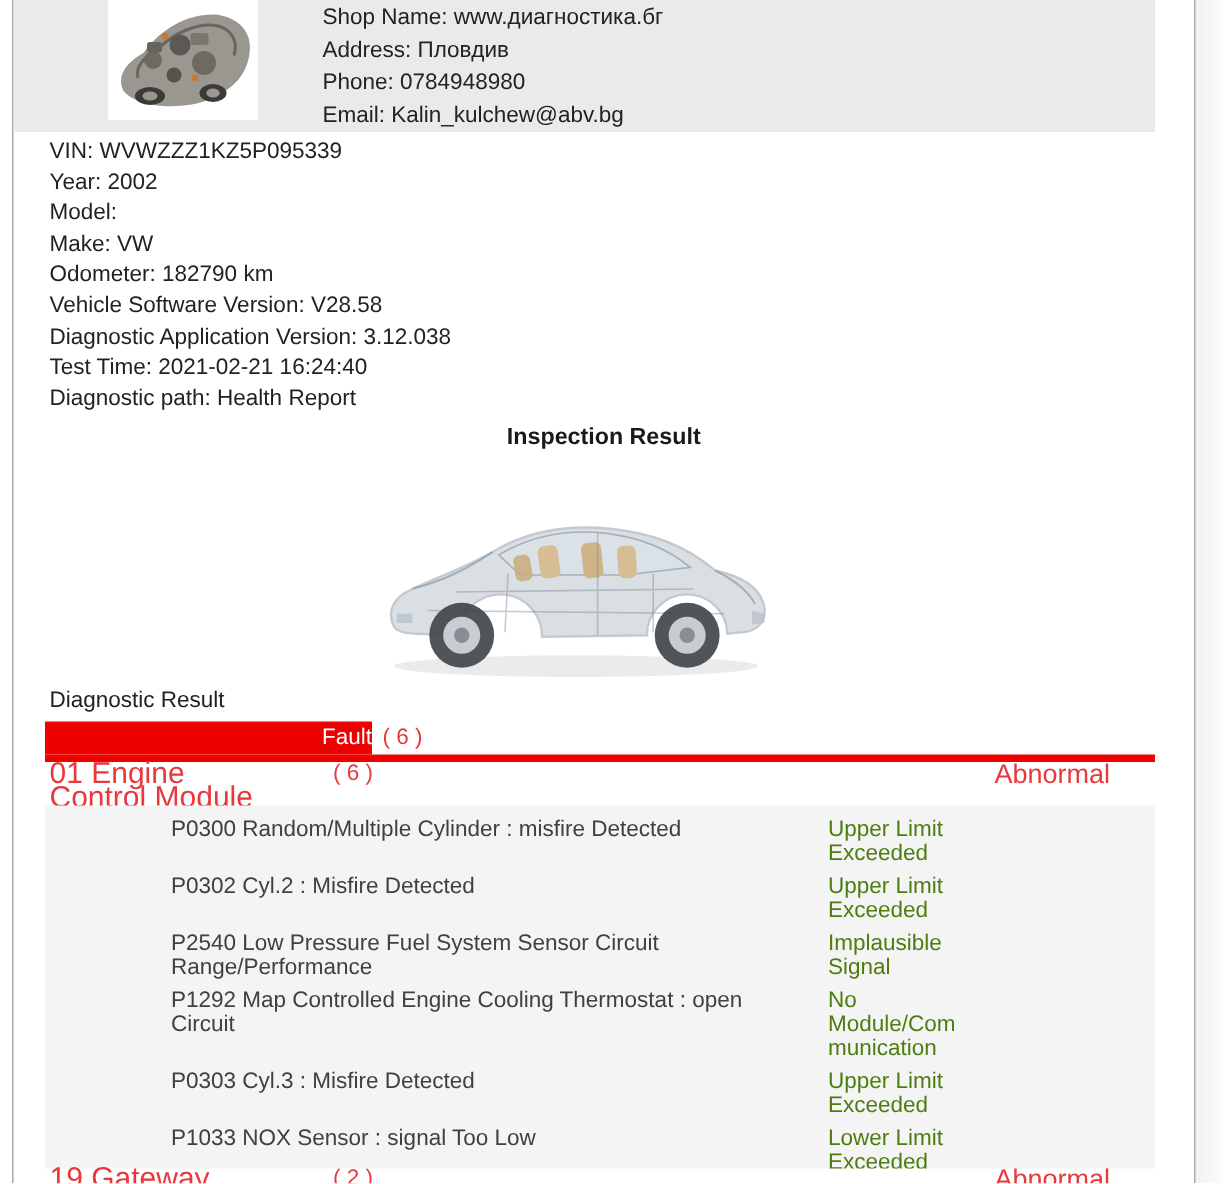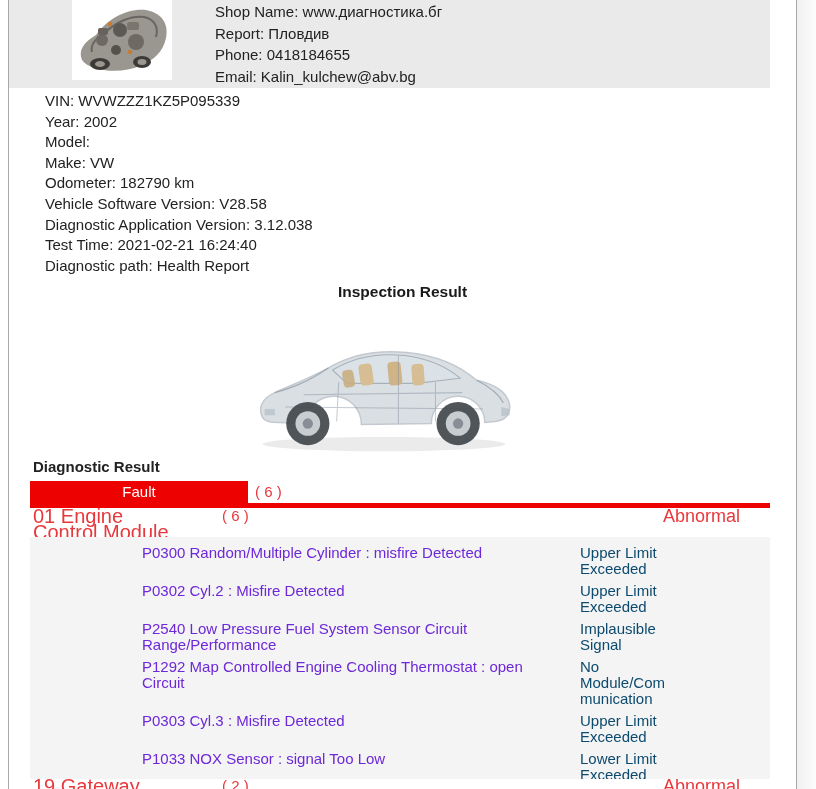--- a/index.html
+++ b/index.html
@@ -28,38 +28,38 @@
     position:absolute; left:63px; top:0; width:100px; height:80px;
     background:#ffffff; overflow:hidden;
   }
   .shop-info {
     position:absolute; left:206px; top:1px;
     font-size:15px; line-height:21.5px; color:#222222;
   }
   
   .vehicle-info {
     position:absolute; left:33px; top:91px;
-    font-size:15px; line-height:20.6px; color:#222222;margin-left:12px;
+    font-size:15px; line-height:20.6px; color:#222222;
   }
   
   .inspection-title {
     position:absolute; left:0; top:283px; width:805px;
     text-align:center; font-size:15.5px; font-weight:bold; color:#1a1a1a;
   }
   .car-illustration {
     position:absolute; left:244px; top:318px; width:280px; height:140px;
   }
   
   .diag-label {
-    position:absolute; left:33px; top:458px; font-size:15px; color:#222222;font-weight:bold;
+    position:absolute; left:33px; top:458px; font-size:15px; color:#222222;
   }
   .fault-header-bar {
     position:absolute; left:30px; top:481px; width:218px; height:22px;
     background:#ee0101; color:#ffffff; font-size:15px;
-    text-align:center; line-height:22px;
+    text-align:right; line-height:22px;
   }
   .fault-header-count {
     position:absolute; left:255px; top:481px; height:22px;
     color:#e8383c; font-size:15px; line-height:22px;
   }
   .fault-header-line {
     position:absolute; left:30px; top:503px; width:740px; height:5px; background:#ee0101;
   }
   .module-row-1 { position:absolute; left:0; top:508px; width:816px; }
   .module-name {
@@ -71,26 +71,26 @@
   }
   .module-status {
     position:absolute; left:663px; color:#e8383c; font-size:18px; line-height:16px;
   }
   .fault-block {
     position:absolute; left:30px; top:537px; width:740px; height:242px;
     background:#f4f4f4; overflow:hidden; padding-top:8px;
   }
   .fault-row { display:flex; margin-bottom:6px; }
   .fault-desc {
-    margin-left:108px; width:428px;
-    color:#6d28d9; font-size:15px; line-height:16px; padding-left:4px;
+    margin-left:80px; width:428px;
+    color:#404040; font-size:15px; line-height:16px; padding-left:4px;
   }
   .fault-status {
     margin-left:10px; width:96px;
-    color:#0c4a6e; font-size:15px; line-height:16px; padding-left:4px;
+    color:#4d7c0f; font-size:15px; line-height:16px; padding-left:4px;
     overflow-wrap:break-word;
   }
   .module-row-2 { position:absolute; left:0; top:778px; width:816px; }
 </style>
 </head>
 <body>
 
 <div class="page">
 
   <div class="offpage-strip"></div>
@@ -112,22 +112,22 @@
         <circle cx="38" cy="24" r="2.2" fill="#c97a2b"></circle>
         <circle cx="58" cy="52" r="2.2" fill="#c97a2b"></circle>
         <ellipse cx="28" cy="64" rx="10" ry="6" fill="#3c3a37"></ellipse>
         <ellipse cx="70" cy="62" rx="9" ry="6" fill="#3c3a37"></ellipse>
         <ellipse cx="28" cy="64" rx="5" ry="3" fill="#9b968e"></ellipse>
         <ellipse cx="70" cy="62" rx="4.5" ry="3" fill="#9b968e"></ellipse>
       </svg>
     </div>
     <div class="shop-info">
       <div>Shop Name: www.диагностика.бг</div>
-      <div>Report: Пловдив</div>
-      <div>Phone: 0418184655</div>
+      <div>Address: Пловдив</div>
+      <div>Phone: 0784948980</div>
       <div>Email: Kalin_kulchew@abv.bg</div>
     </div>
   </div>
 
   <div class="vehicle-info">
     <div>VIN: WVWZZZ1KZ5P095339</div>
     <div>Year: 2002</div>
     <div>Model:</div>
     <div>Make: VW</div>
     <div>Odometer: 182790 km</div>

